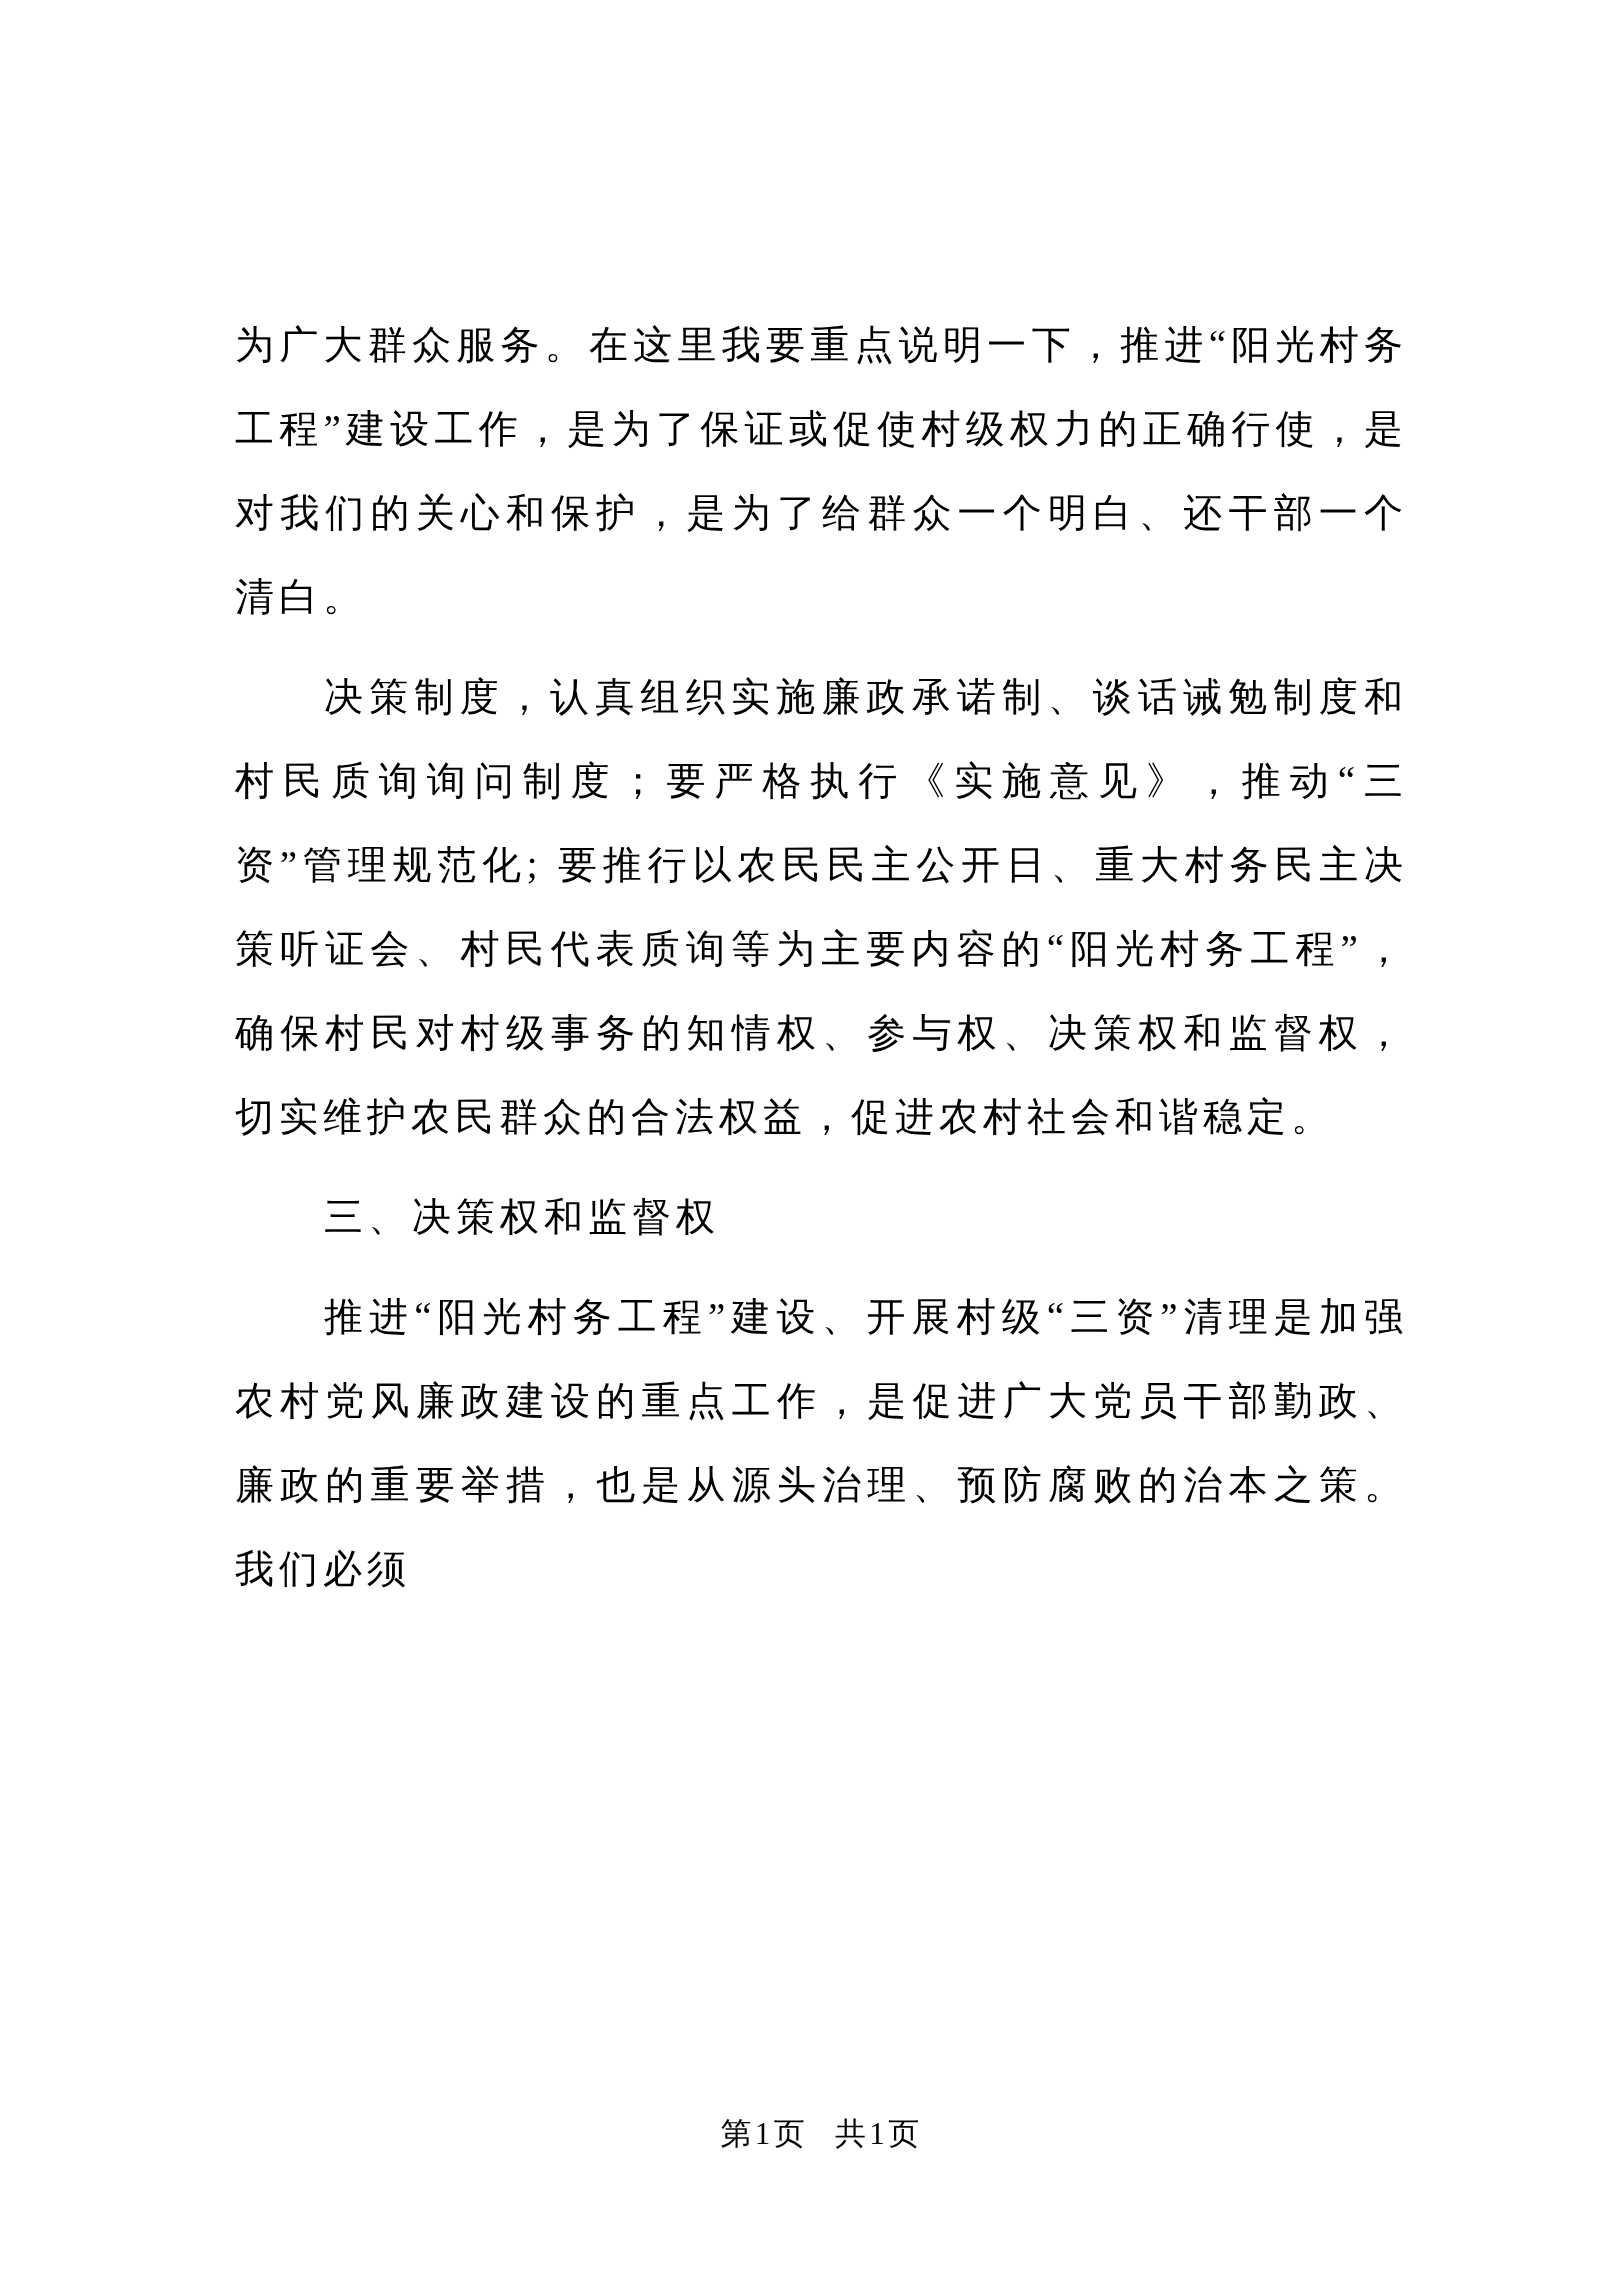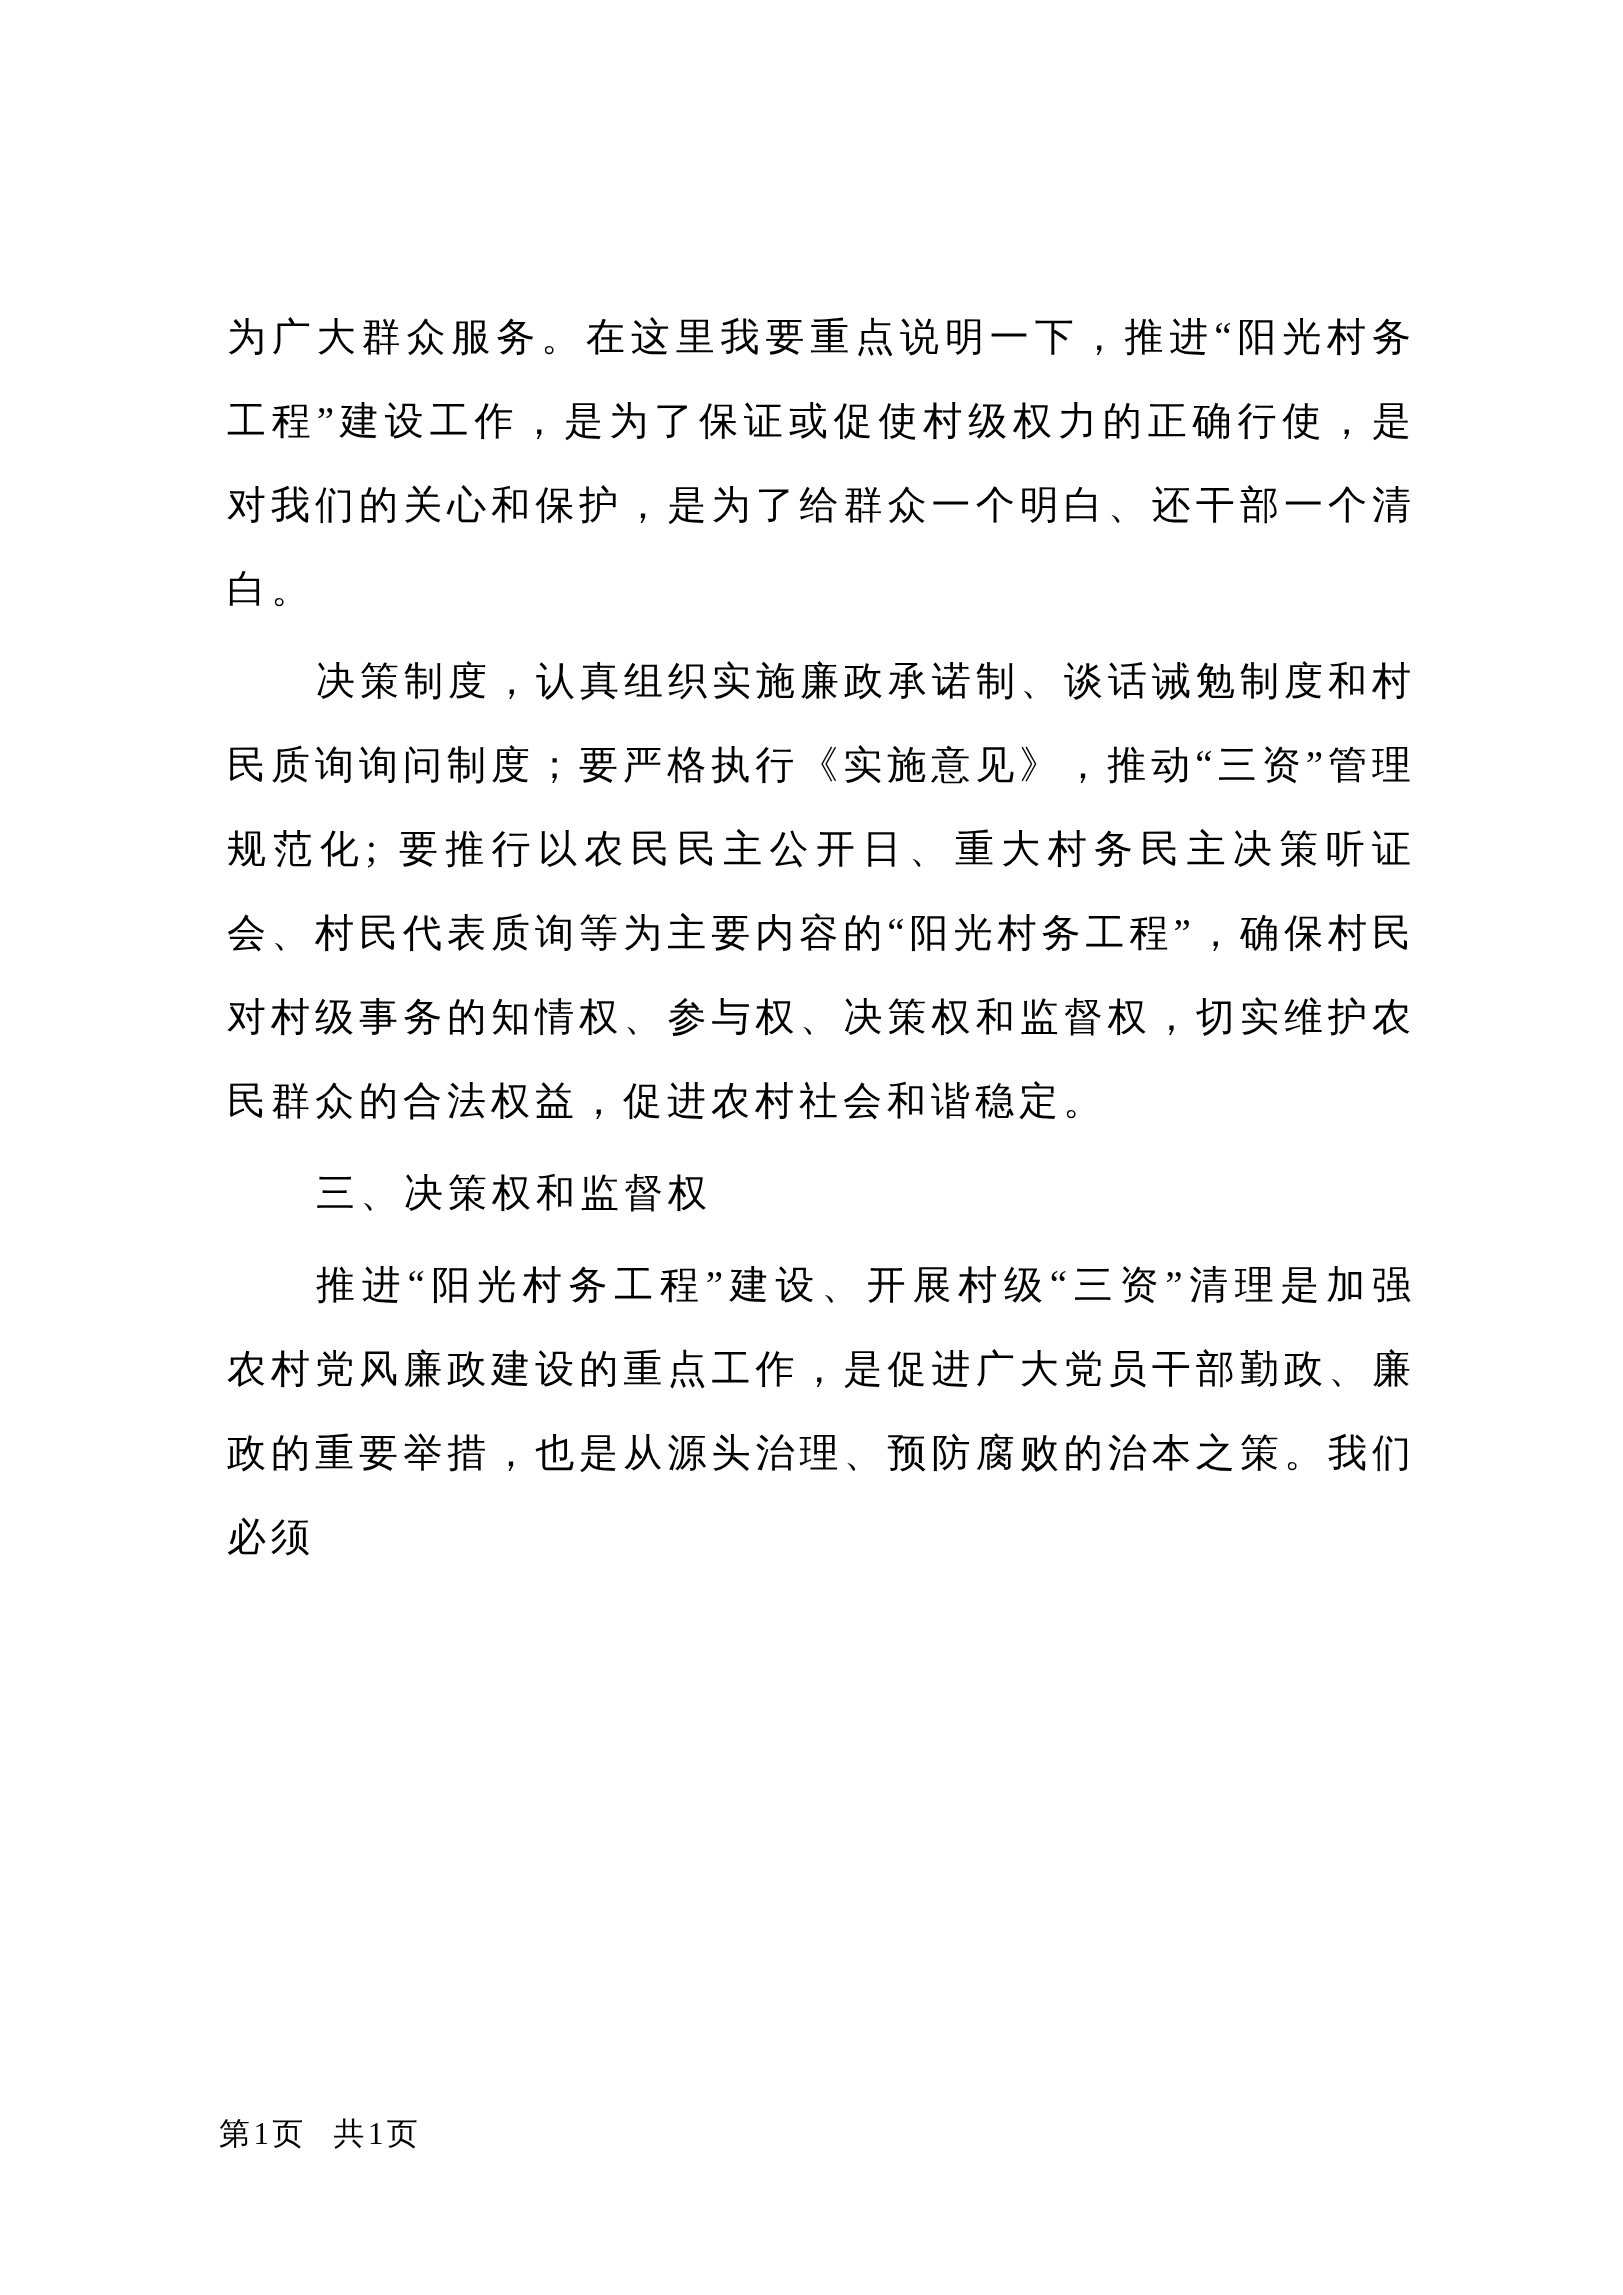--- a/index.html
+++ b/index.html
@@ -22,31 +22,32 @@
     top: 287px;
     width: 1205px;
     font-size: 39px;
     line-height: 84px;
     letter-spacing: 5px;
     text-align: justify;
     text-justify: inter-character;
     font-weight: 400;
   }
   .content p {
-    margin: 8px;
+    margin: 16px;
     padding: 0;
   }
   .content p.indent {
     text-indent: 89px;
   }
   .page-footer {
     position: absolute;
     left: 219px;
     top: 2113px;
     width: 1205px;
+    text-align: center;
     font-size: 31px;
     line-height: 42px;
     letter-spacing: 3.4px;
     word-spacing: 15.7px;
     color: #000000;
   }
 </style>
 </head>
 <body>
 

